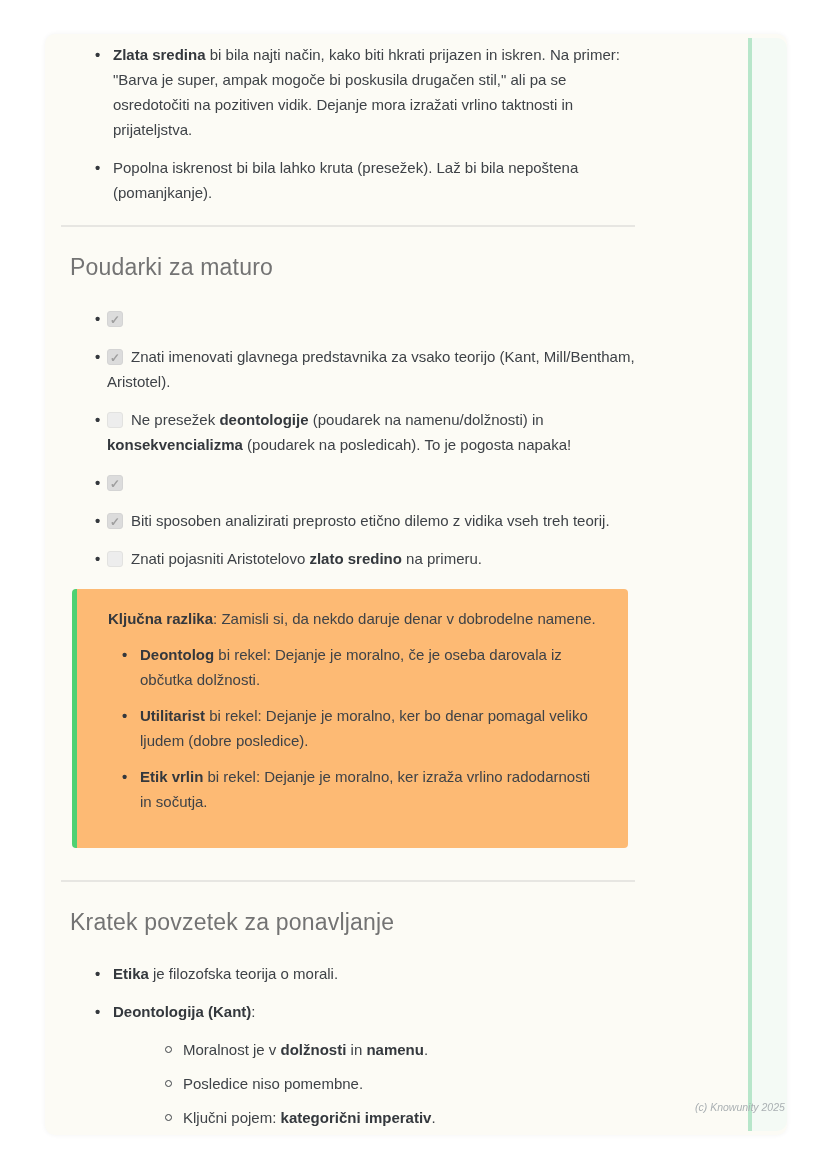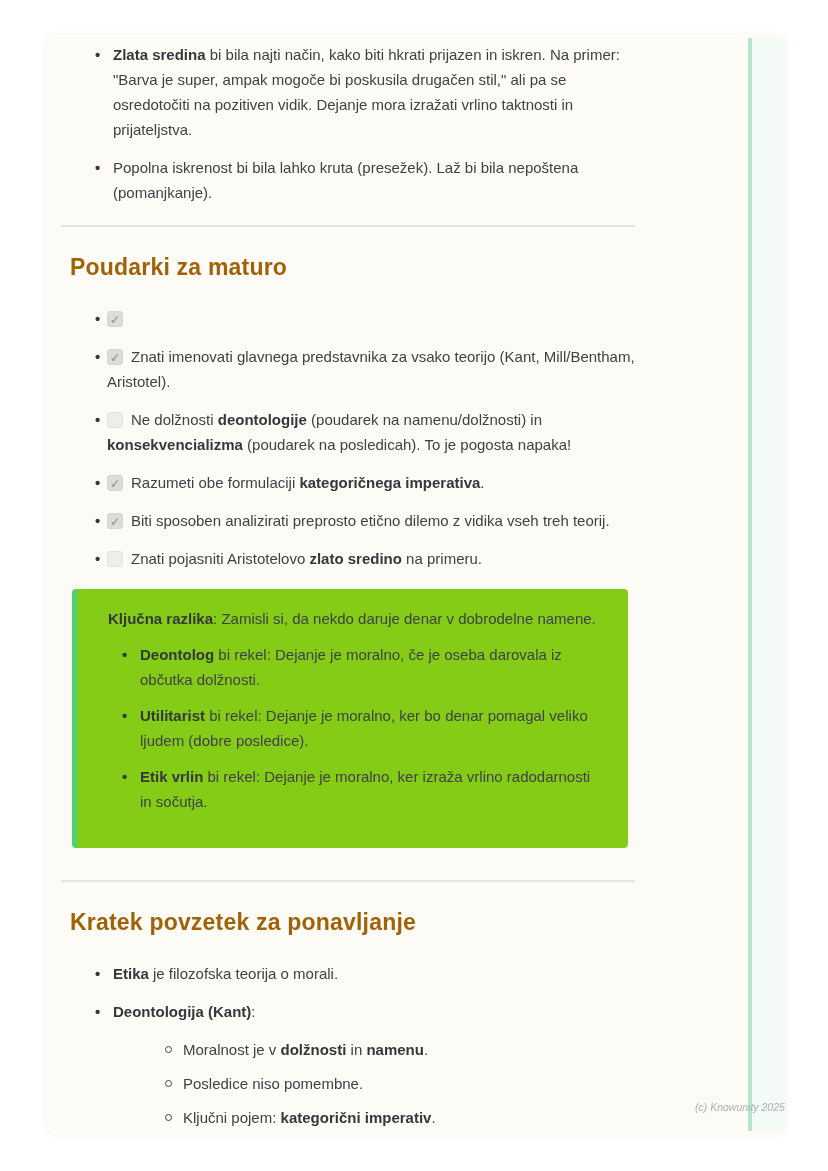--- a/index.html
+++ b/index.html
@@ -36,22 +36,22 @@
   
   .bullet-list > li, .summary-list > li { padding-left:43px; margin-bottom:13px; }
   .bullet-list > li::before, .summary-list > li::before, .callout-list > li::before {
     content:"•"; position:absolute; left:25px; top:0;
     font-weight:bold; color:#34383d;
   }
 
   .divider { border:none; border-top:2px solid #e7e6e2; margin:20px 0 0 -9px; width:574px; }
 
   h2.section-heading {
-    font-size:23px; line-height:28px; font-weight:bold;
-    color:#a16207; margin:26px 0 25px 0;
+    font-size:23px; line-height:28px; font-weight:normal;
+    color:#737373; margin:26px 0 25px 0;
     letter-spacing:0.2px;
   }
 
   
   .check-list > li { padding-left:37px; margin-bottom:13px; }
   .check-list > li::before {
     content:"•"; position:absolute; left:25px; top:0;
     font-weight:bold; color:#34383d;
   }
   .checkbox {
@@ -63,21 +63,21 @@
   .checkbox.checked { background:#dcdcdc; border-color:#d4d4d4; }
   .checkbox.checked::after {
     content:"✓"; position:absolute; left:2px; top:-5px;
     font-size:12px; font-weight:bold; color:#9e9e9e; line-height:16px;
     top:0;
   }
 
   
   .callout {
     margin:18px 0 0 2px; width:556px;
-    background:#84cc16; border-left:5px solid #4ed173; border-radius:4px;
+    background:#fdba74; border-left:5px solid #4ed173; border-radius:4px;
     padding:17px 24px 20px 31px;
   }
   .callout-intro { margin:0 0 11px 0; }
   .callout-list > li { padding-left:32px; margin-bottom:11px; }
   .callout-list > li::before { left:14px; }
   .callout-list > li:last-child { margin-bottom:14px; }
 
   
   .sub-list { margin:13px 0 0 27px; }
   .sub-list > li { padding-left:43px; margin-bottom:9px; }
@@ -115,24 +115,24 @@
     <h2 class="section-heading">Poudarki za maturo</h2>
 
     <ul class="check-list">
       <li>
         <span class="checkbox checked"></span>
       </li>
       <li>
         <span class="checkbox checked"></span><span><span>Znati imenovati glavnega predstavnika za vsako teorijo (Kant, Mill/Bentham, Aristotel).</span></span>
       </li>
       <li>
-        <span class="checkbox"></span><span><span>Ne dolžnosti </span><strong>deontologije</strong><span> (poudarek na namenu/dolžnosti) in </span><strong>konsekvencializma</strong><span> (poudarek na posledicah). To je pogosta napaka!</span></span>
+        <span class="checkbox"></span><span><span>Ne presežek </span><strong>deontologije</strong><span> (poudarek na namenu/dolžnosti) in </span><strong>konsekvencializma</strong><span> (poudarek na posledicah). To je pogosta napaka!</span></span>
       </li>
       <li>
-        <span class="checkbox checked"></span><span><span>Razumeti obe formulaciji </span><strong>kategoričnega imperativa</strong><span>.</span></span>
+        <span class="checkbox checked"></span>
       </li>
       <li>
         <span class="checkbox checked"></span><span><span>Biti sposoben analizirati preprosto etično dilemo z vidika vseh treh teorij.</span></span>
       </li>
       <li>
         <span class="checkbox"></span><span><span>Znati pojasniti Aristotelovo </span><strong>zlato sredino</strong><span> na primeru.</span></span>
       </li>
     </ul>
 
     <div class="callout">

